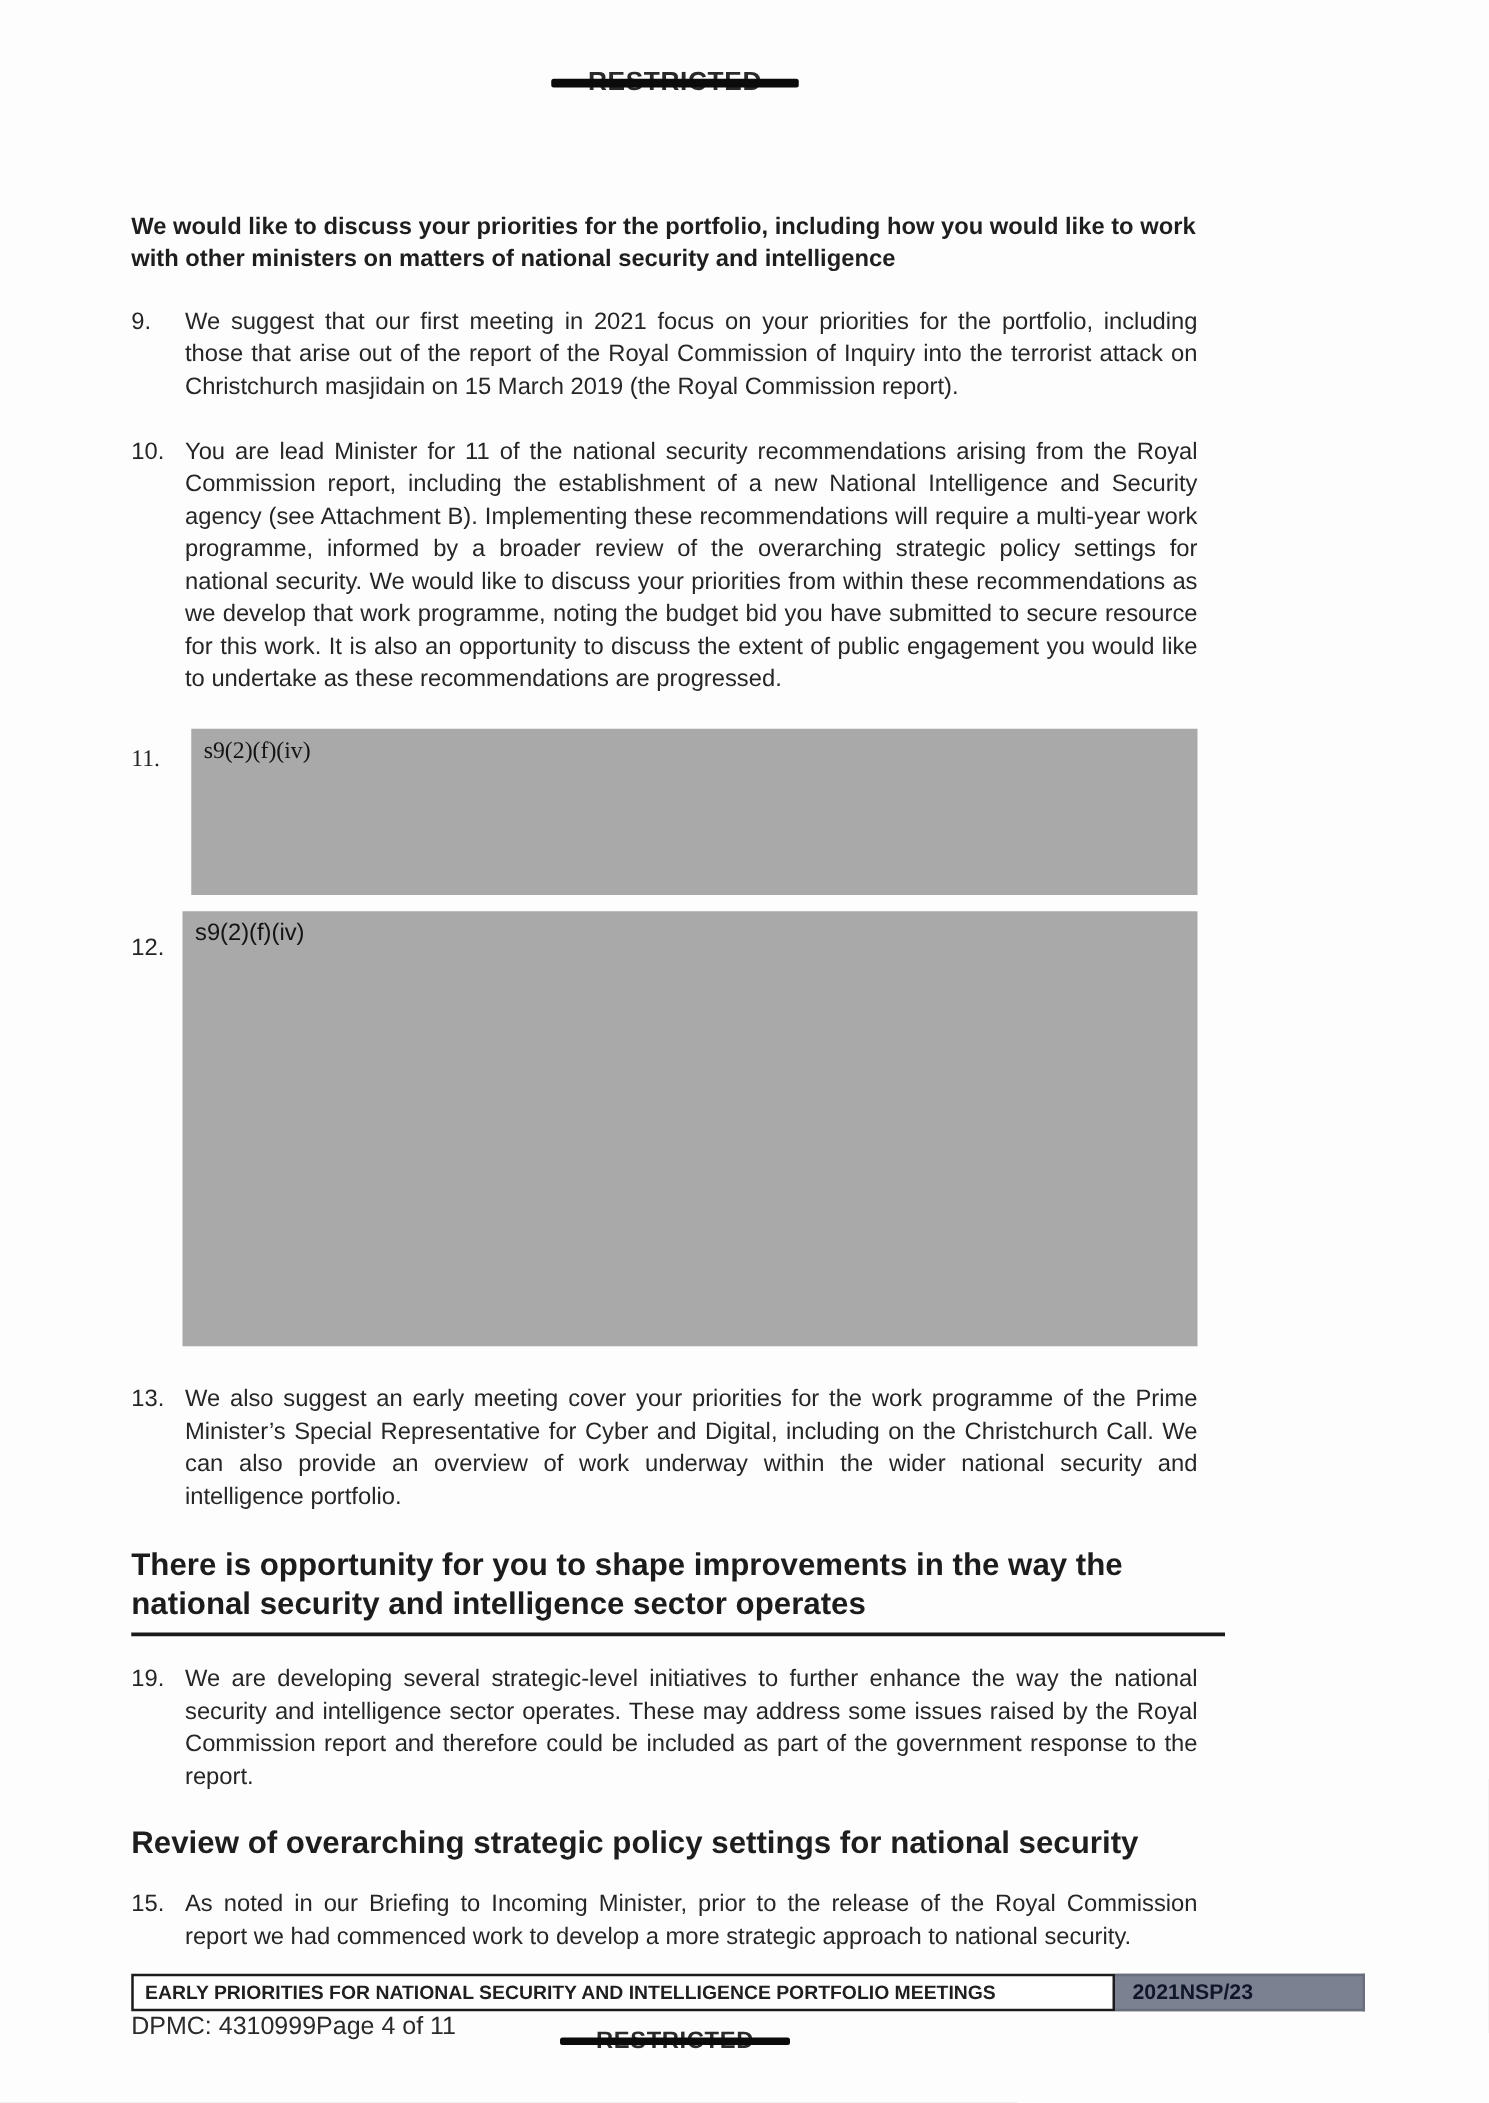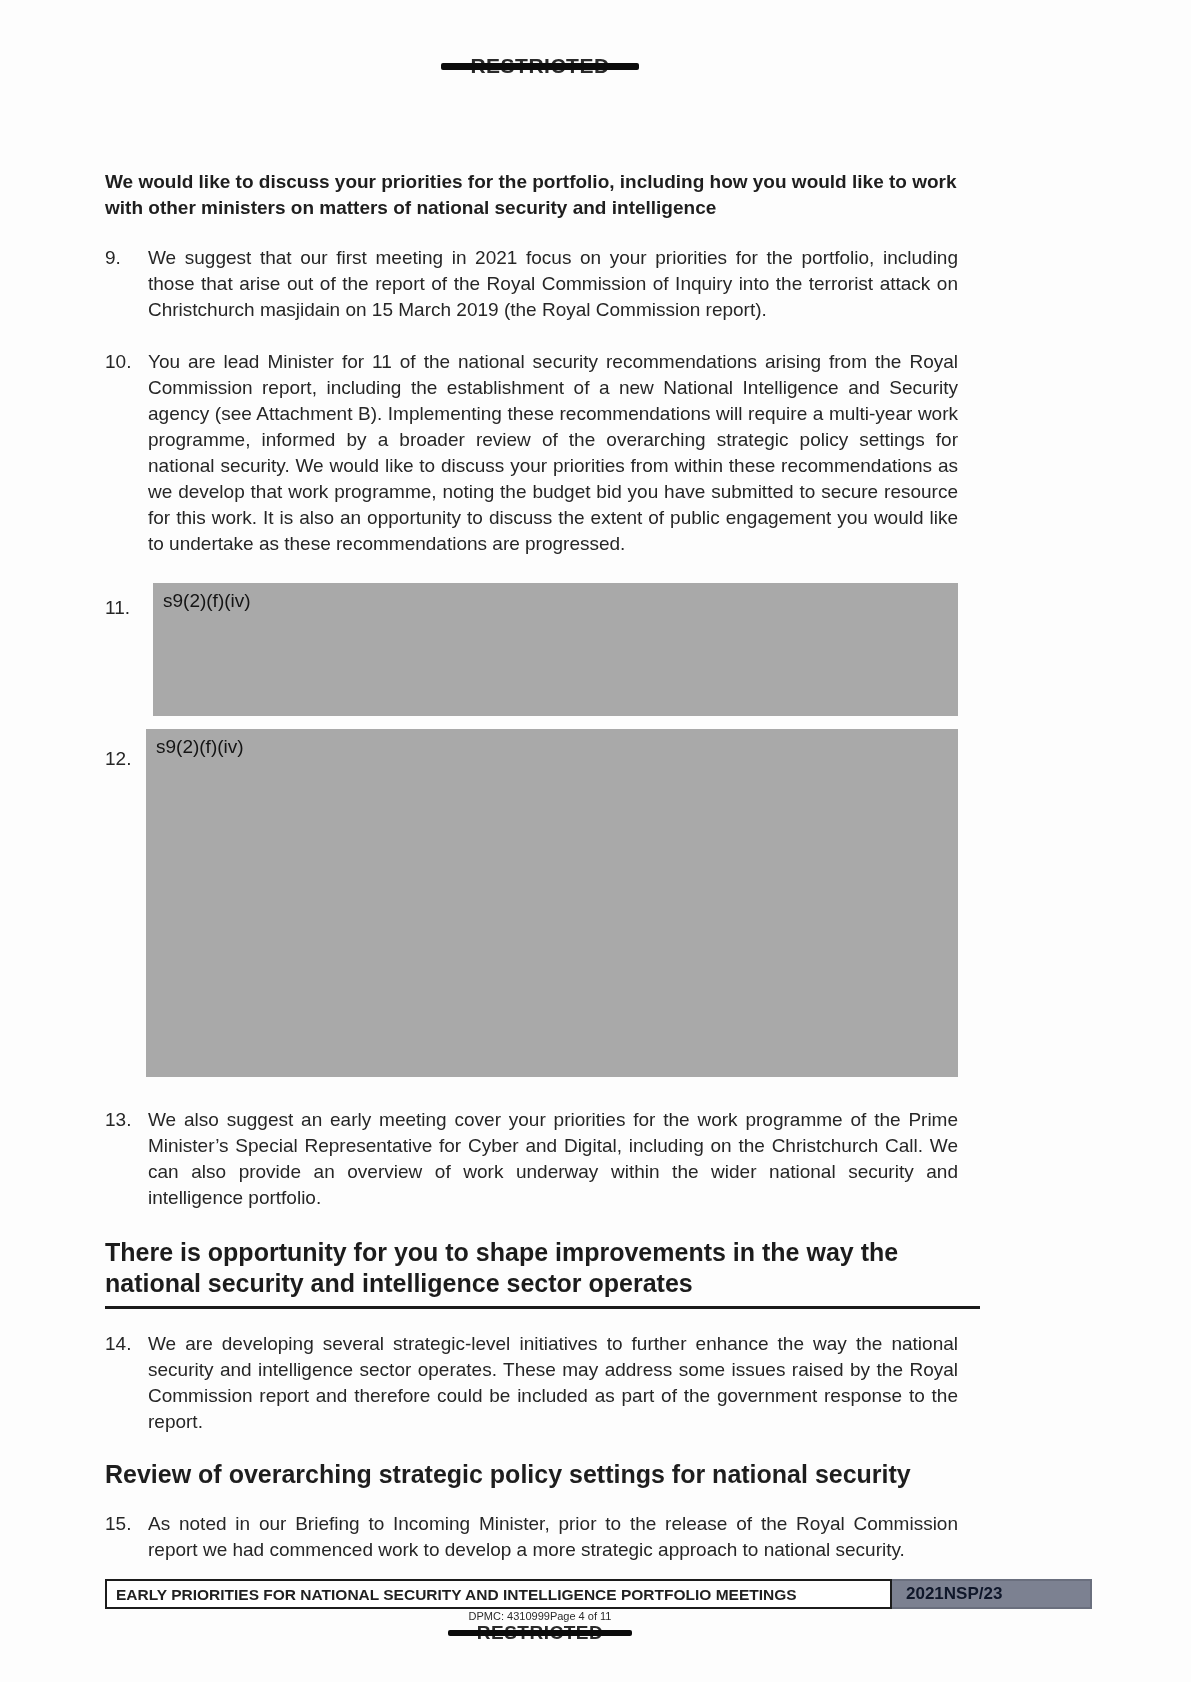--- a/index.html
+++ b/index.html
@@ -56,21 +56,21 @@
     margin-bottom: 24px;
     margin-top: 26px;
   }
 
   .num-para { display: flex; margin-bottom: 26px; }
   .num-para .num { width: 43px; flex: 0 0 43px; }
   .num-para .ptext { width: 810px; text-align: justify; }
 
   
   .red-row { display: flex; }
-  .red-row.r11 { margin-top: 20px; }
+  .red-row.r11 { margin-top: 20px; font-family: Liberation Serif, serif; }
   .red-row.r11 .num { width: 48px; flex: 0 0 48px; padding-top: 12px; }
   .red-row.r12 { margin-top: 13px; margin-bottom: 30px; }
   .red-row.r12 .num { width: 41px; flex: 0 0 41px; padding-top: 17px; }
   .redaction {
     background: #a9a9a9;
     color: #141414;
     padding: 5px 0 0 10px;
     font-size: 19px;
   }
   .red-row.r11 .redaction { width: 873px; height: 133px; }
@@ -130,22 +130,22 @@
     padding-left: 14px;
   }
 
   
   .footer-meta {
     position: absolute;
     left: 105px;
     top: 1610px;
     width: 870px;
     display: flex;
-    justify-content: center;
-    font-size: 11px;
+    justify-content: flex-start;
+    font-size: 20px;
     color: #2a2a2a;
   }
 </style>
 </head>
 <body>
 
 <div class="page">
 
   <div class="classification top">
     <span class="strike-wrap">
@@ -183,21 +183,21 @@
     </div>
 
     <div class="num-para">
       <span class="num">13.</span>
       <span class="ptext">We also suggest an early meeting cover your priorities for the work programme of the Prime Minister’s Special Representative for Cyber and Digital, including on the Christchurch Call. We can also provide an overview of work underway within the wider national security and intelligence portfolio.</span>
     </div>
 
     <h2 class="section-heading">There is opportunity for you to shape improvements in the way the national security and intelligence sector operates</h2>
 
     <div class="num-para">
-      <span class="num">14.</span>
+      <span class="num">19.</span>
       <span class="ptext">We are developing several strategic-level initiatives to further enhance the way the national security and intelligence sector operates. These may address some issues raised by the Royal Commission report and therefore could be included as part of the government response to the report.</span>
     </div>
 
     <h3 class="sub-heading">Review of overarching strategic policy settings for national security</h3>
 
     <div class="num-para last">
       <span class="num">15.</span>
       <span class="ptext">As noted in our Briefing to Incoming Minister, prior to the release of the Royal Commission report we had commenced work to develop a more strategic approach to national security.</span>
     </div>
 

